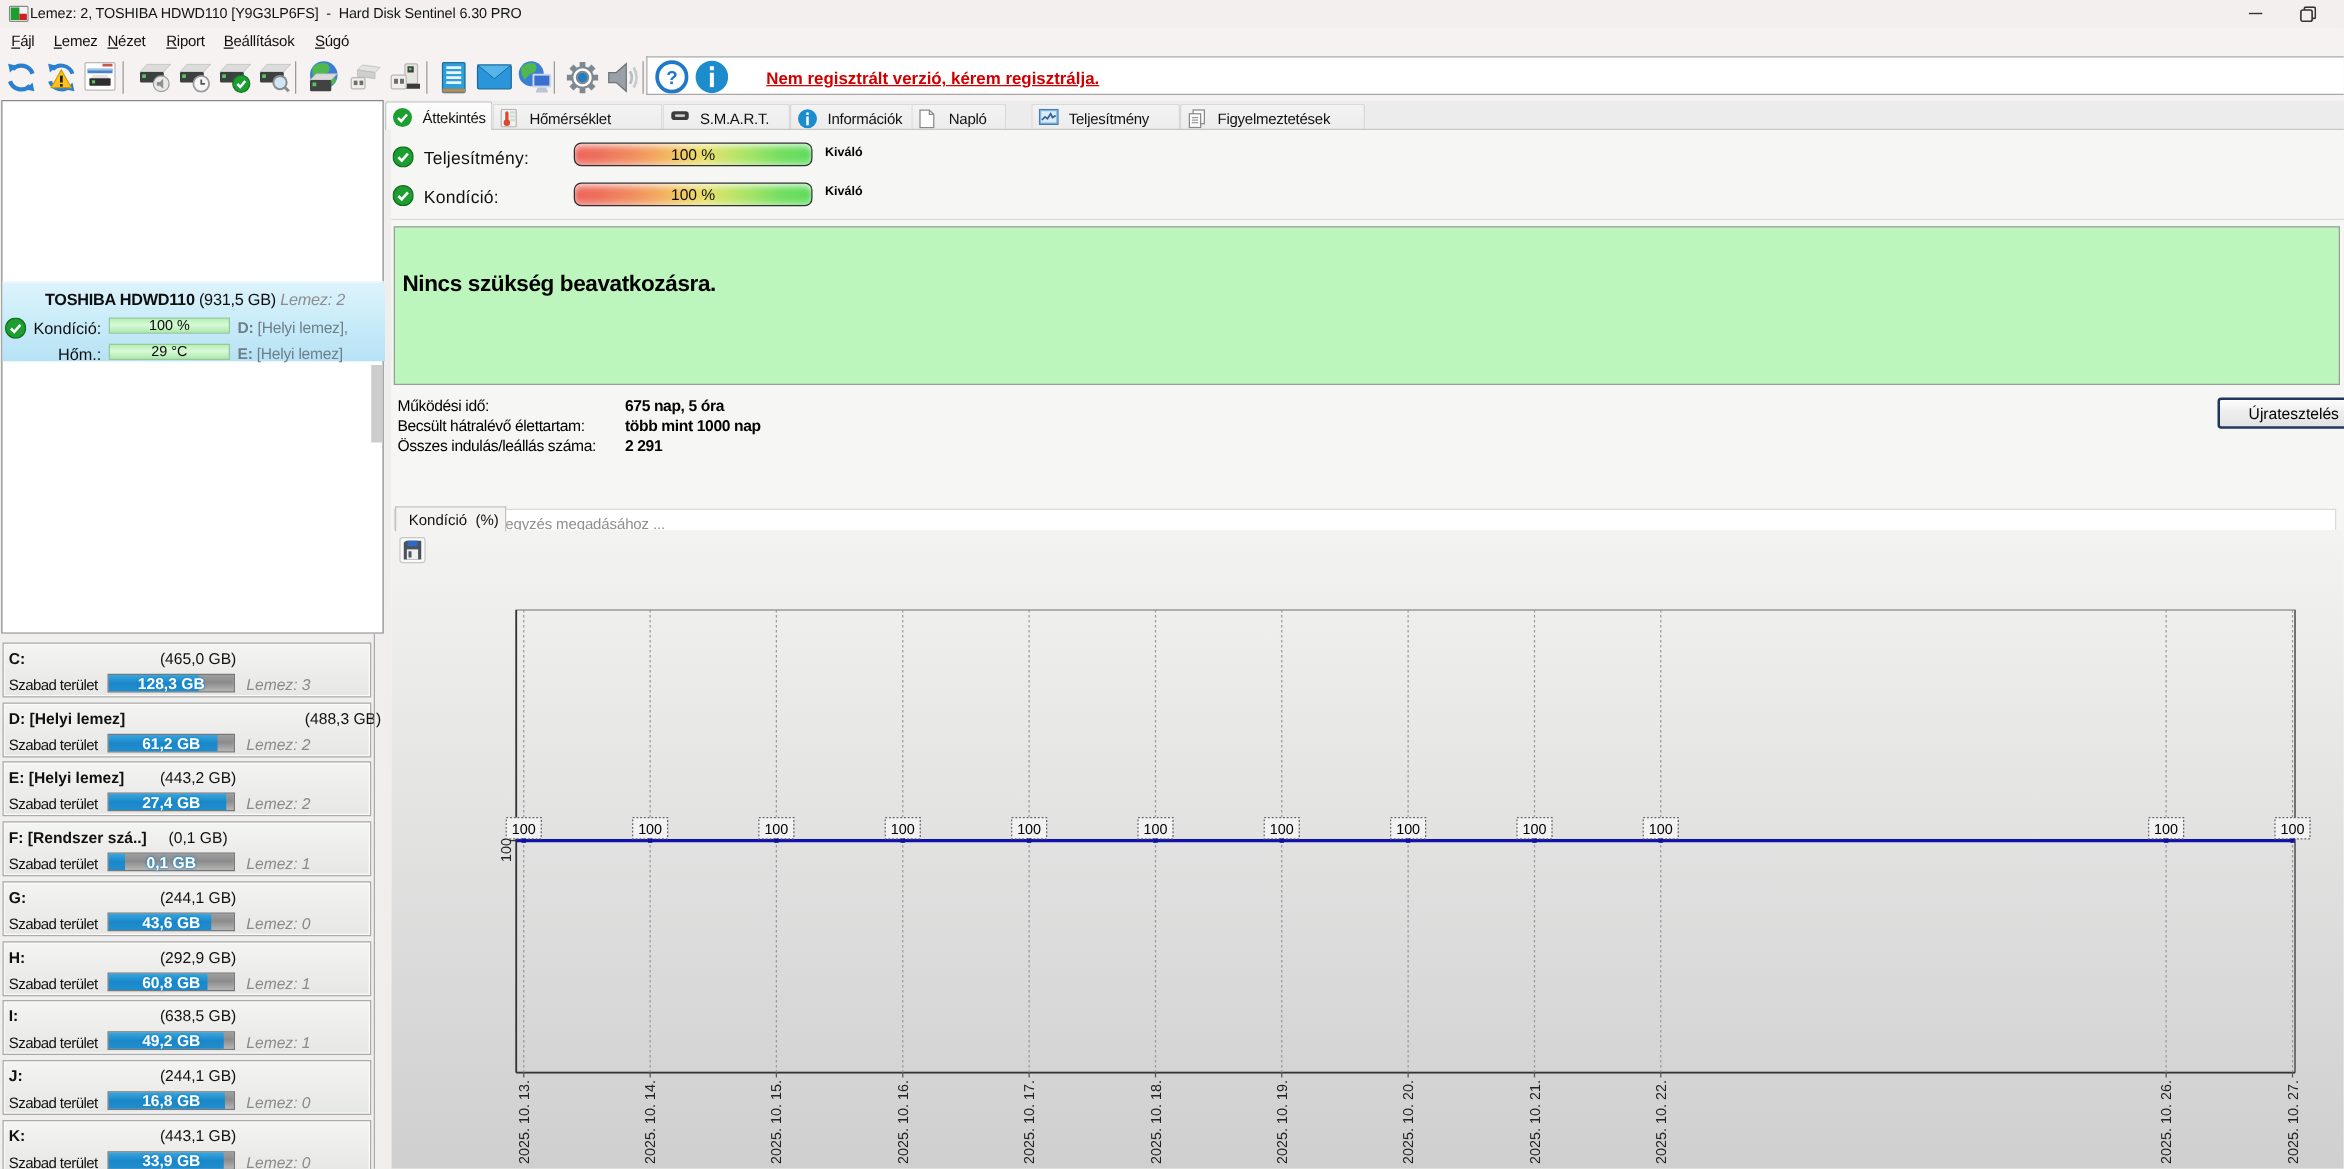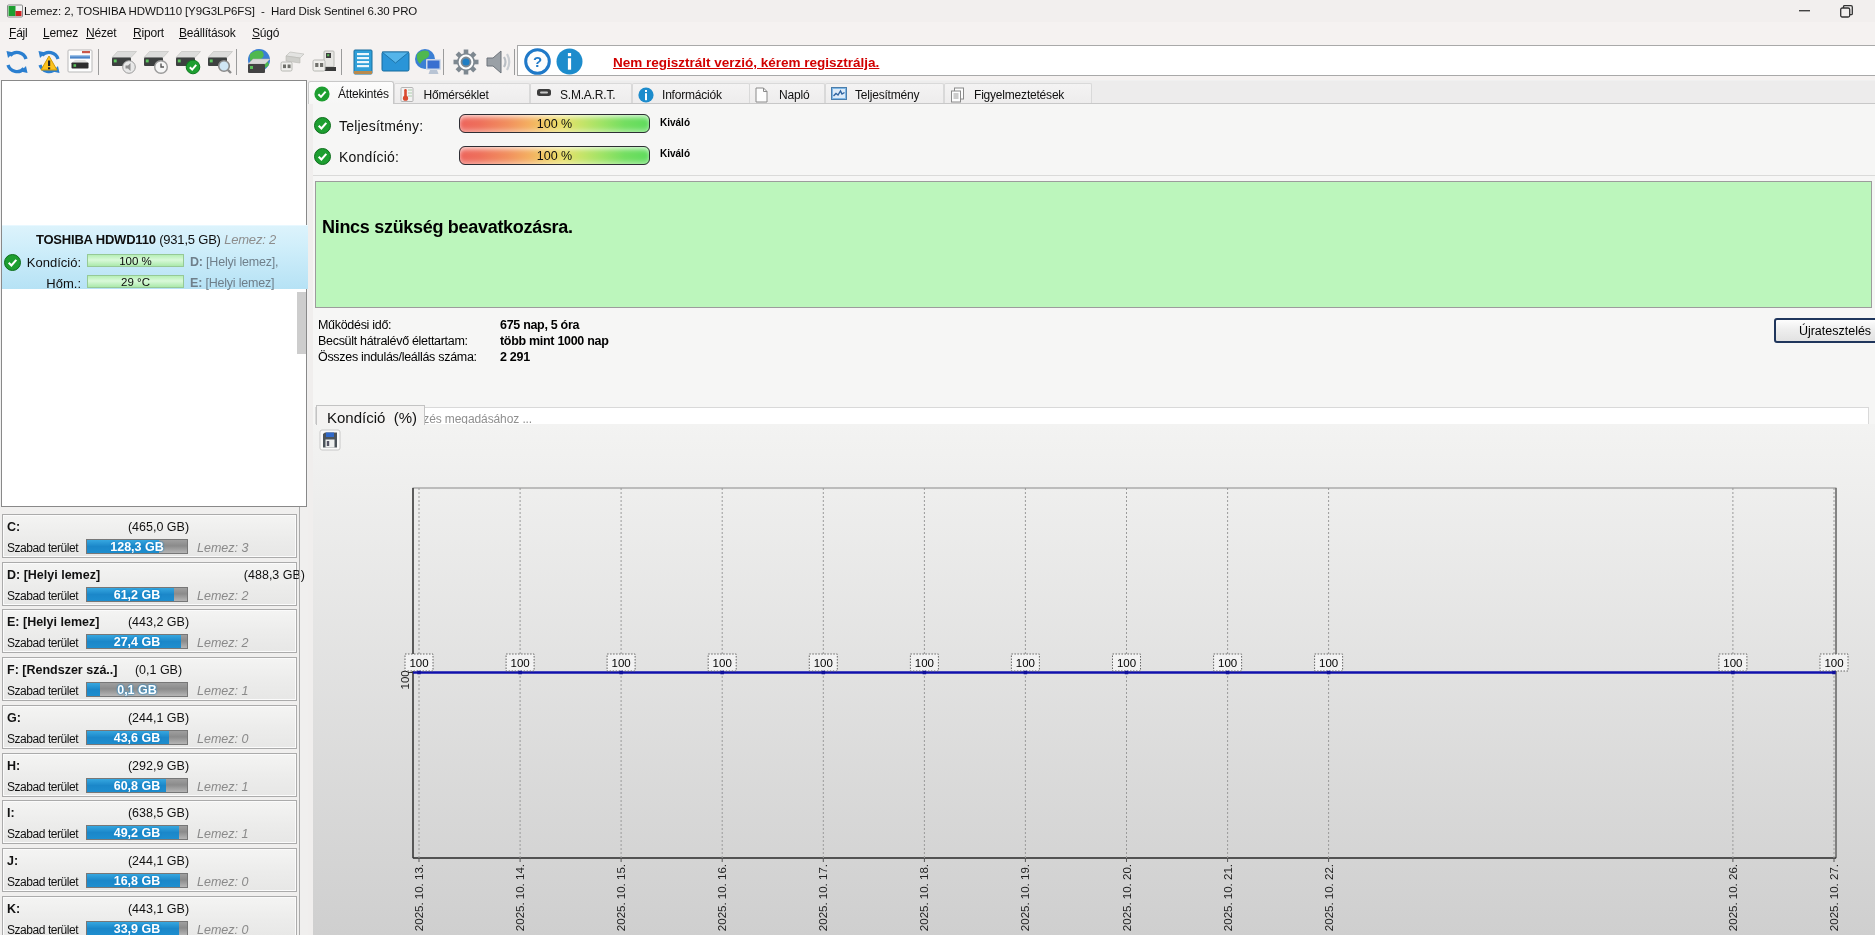--- a/index.html
+++ b/index.html
@@ -49,22 +49,22 @@
 .kiv { position:absolute; left:660px; font-size:10px; font-weight:bold; color:#000; }
 .hsep { left:313px; top:175px; width:1562px; height:1px; background:#dadad9; }
 .greenbox { left:315px; top:181px; width:1557px; height:127px; background:#bcf6bc; border:1px solid #9c9c9c; }
 .greenbox .t1 { position:absolute; left:6px; top:6px; font-size:12.5px; letter-spacing:-0.1px; color:#000; }
 .greenbox .t2 { position:absolute; left:6px; top:35px; font-size:18px; letter-spacing:-0.3px; font-weight:bold; color:#000; }
 .inforow { position:absolute; font-size:12.5px; letter-spacing:-0.3px; color:#000; }
 .retest { left:1774px; top:318px; width:122px; height:25px; background:linear-gradient(180deg,#fdfdfd,#eeeeee 45%,#e2e2e2);
   border:2px solid #20365c; border-radius:3px; font-size:12.5px; color:#000; text-align:center; line-height:22px; }
 .comment { left:315px; top:371px; width:1554px; height:23px; background:#fff; border:1px solid #d9d9d9; border-bottom:1px solid #8a8a8a;margin-top:36px; }
 .comment span { position:absolute; left:7px; top:4px; font-size:12px; letter-spacing:-0.1px; color:#8f8f8f; }
-.ktab { left:316px; top:405px; width:109px; height:20px; background:#f4f3f2; border:1px solid #c3c3c3; border-bottom:none;
-  font-size:15px; color:#111; z-index:2;}
+.ktab { left:316px; top:405px; width:89px; height:20px; background:#f4f3f2; border:1px solid #c3c3c3; border-bottom:none;
+  font-size:12px; color:#111; z-index:2;}
 .chart { left:313px; top:424px; width:1562px; height:511px; }
 
 .gbar-sm { width:97px; height:13px; background:linear-gradient(180deg,#b6efb6,#d9f9d9 45%,#abe9ab);
   border:1px solid #96c996; text-align:center; font-size:11.5px; line-height:12.5px; color:#0a0a0a; }
 </style></head>
 <body>
 <div class="abs titlebar">
  <svg class="abs" style="left:7px;top:3px" width="16" height="16" viewBox="0 0 16 16">
    <rect x="0.5" y="2" width="15" height="12" rx="1" fill="#f2f2f2" stroke="#888"></rect>
    <rect x="1.5" y="3" width="7" height="10" fill="#1d9e30"></rect>
@@ -372,21 +372,21 @@
       <span class="tlabel" style="left:29px">S.M.A.R.T.</span>
     </div>
 <div class="tab" style="left:319px;width:118px">
       <span class="ticon" style="top:3px"><svg width="16" height="16" viewBox="0 0 16 16">
           <circle cx="8" cy="8" r="7.6" fill="#1d8ccc"></circle>
     <rect x="7" y="3" width="2" height="2" fill="#fff"></rect>
           <rect x="7" y="6.2" width="2" height="7" fill="#fff"></rect>
         </svg></span>
       <span class="tlabel" style="left:29px">Információk</span>
     </div>
-<div class="tab" style="left:436px;width:76px">
+<div class="tab" style="left:416px;width:76px">
       <span class="ticon" style="top:3px"><svg width="13" height="16" viewBox="0 0 13 16">
           <path d="M1 1 H8.5 L12 4.5 V15 H1 Z" fill="#fdfdfd" stroke="#8a8a8a"></path>
     <path d="M8.5 1 L8.5 4.5 H12" fill="none" stroke="#8a8a8a"></path>
         </svg></span>
       <span class="tlabel" style="left:29px">Napló</span>
     </div>
 <div class="tab" style="left:512px;width:119px">
       <span class="ticon" style="top:3px"><svg width="16" height="13" viewBox="0 0 16 13">
           <rect x="0.5" y="0.5" width="15" height="12" fill="#7fb7e6" stroke="#4a7dab"></rect>
     <rect x="2" y="2" width="12" height="9" fill="#ddebf8"></rect>

